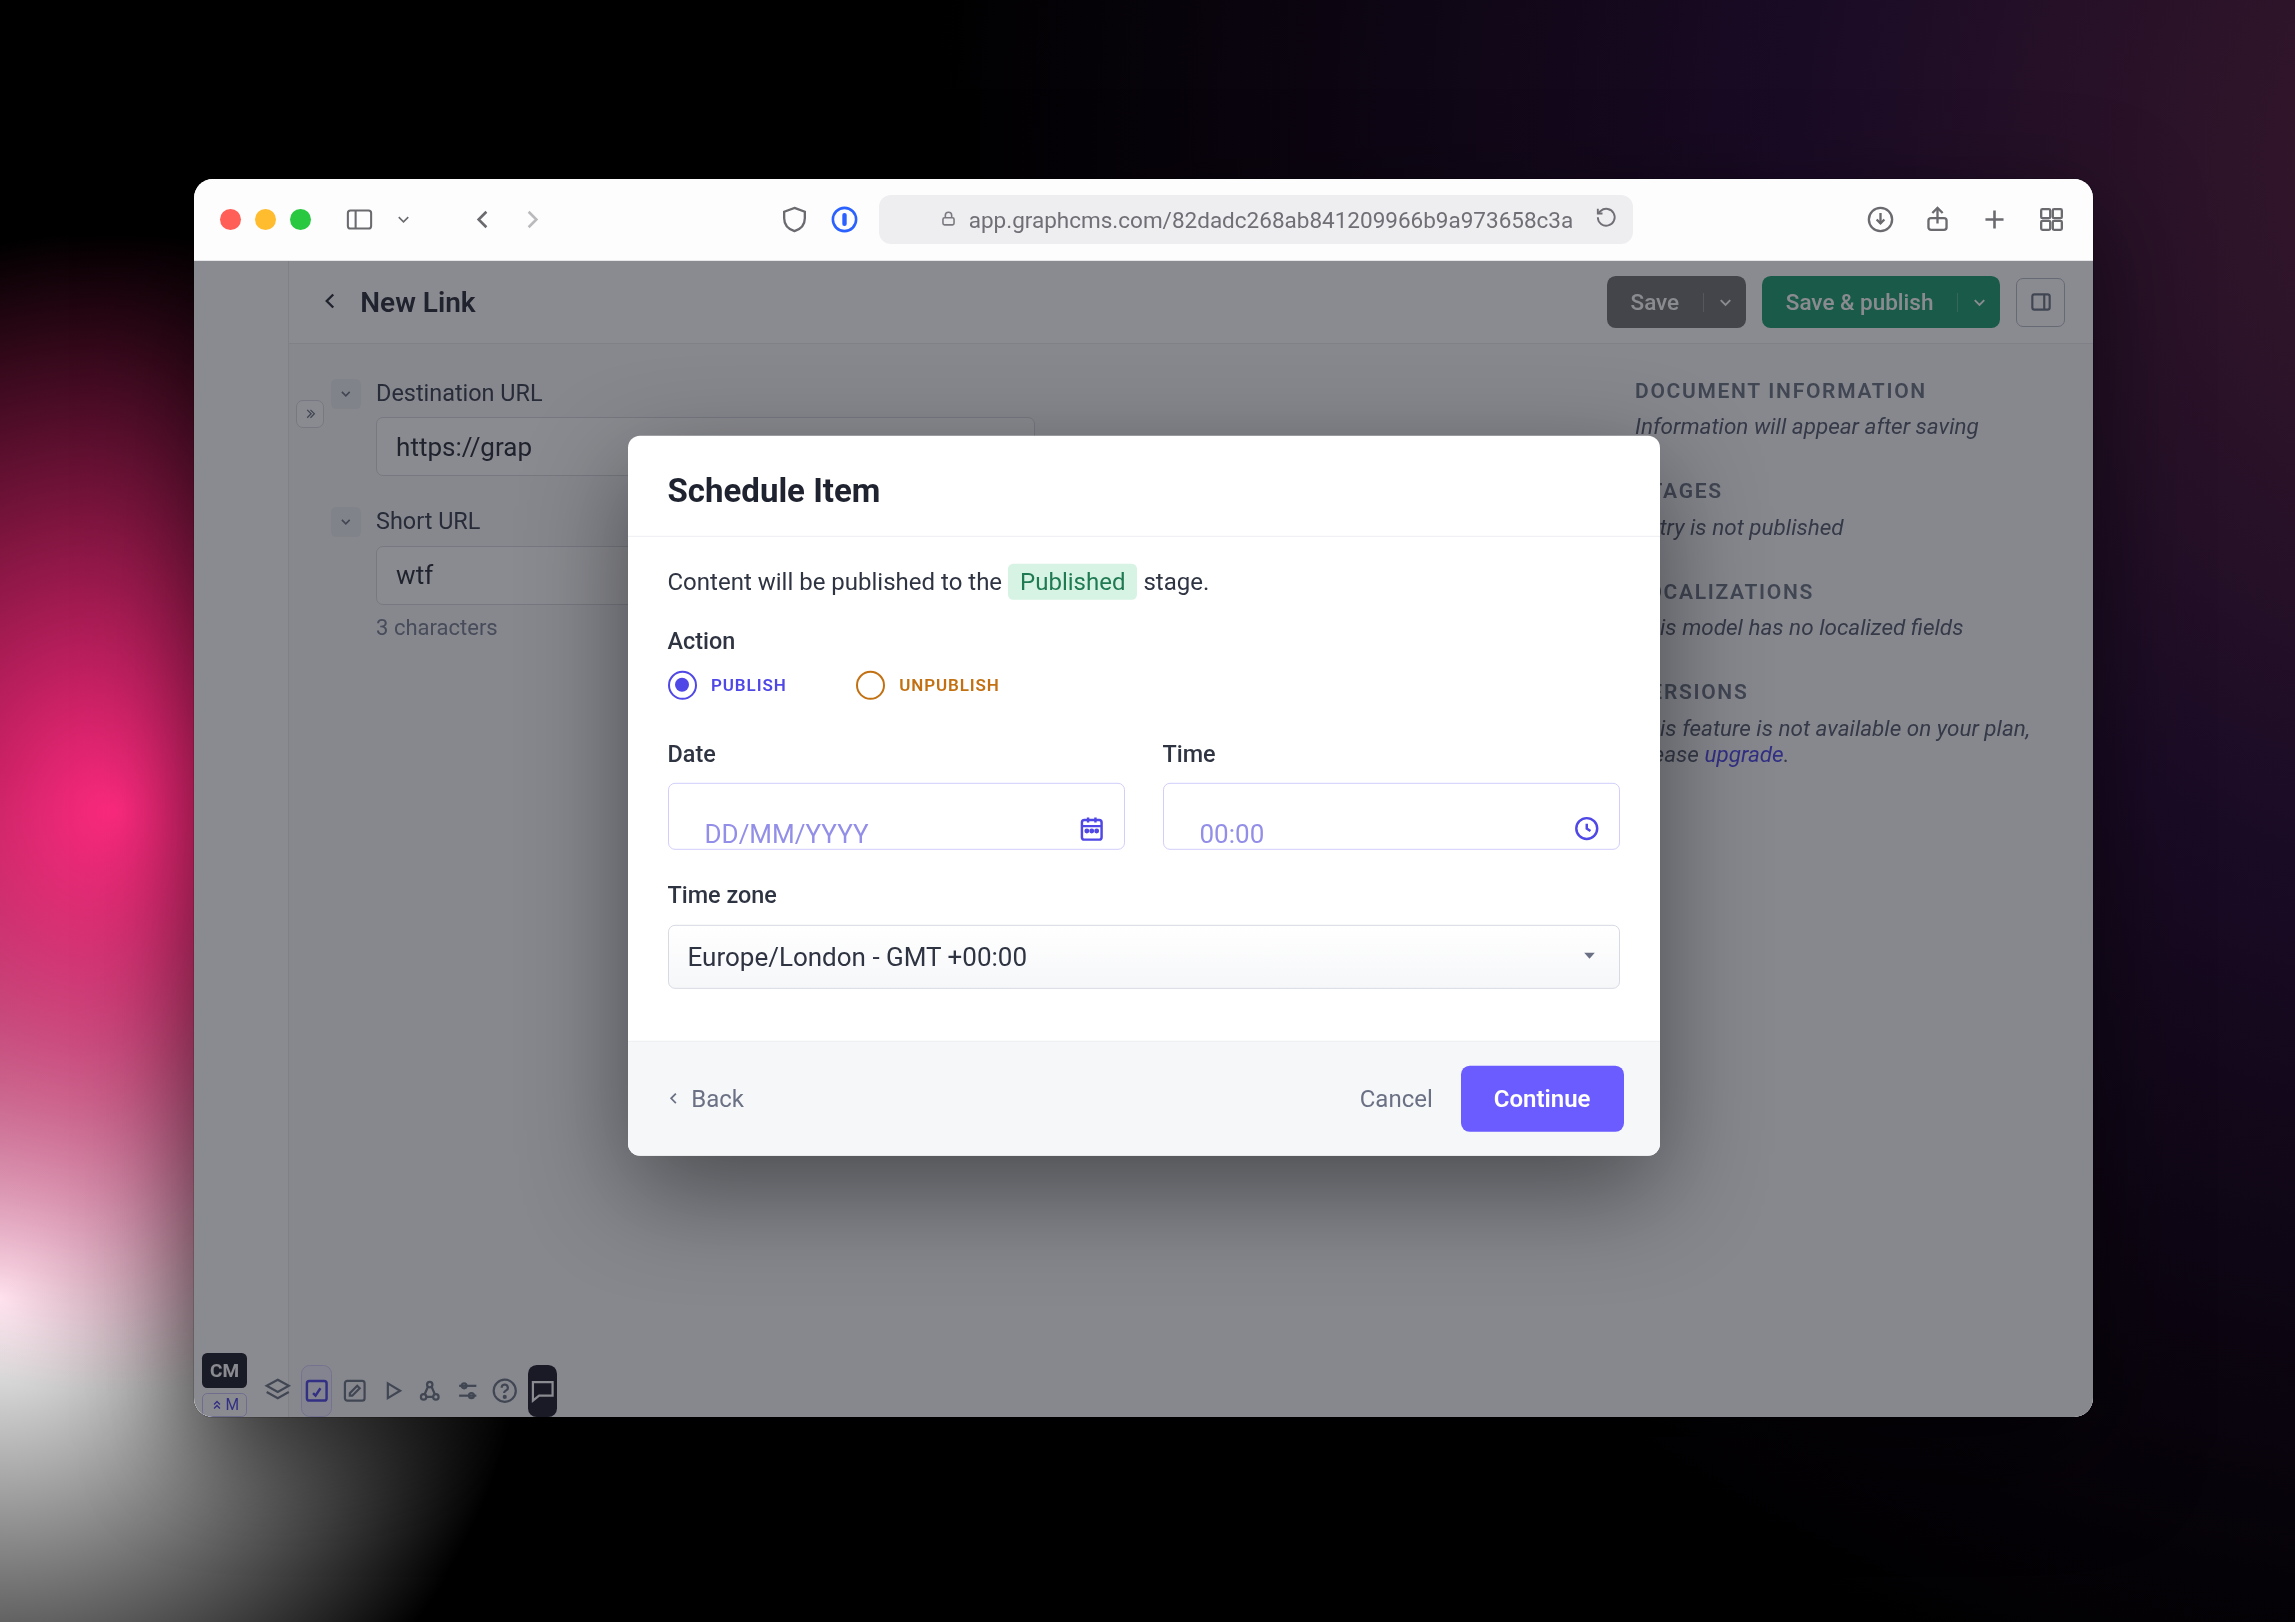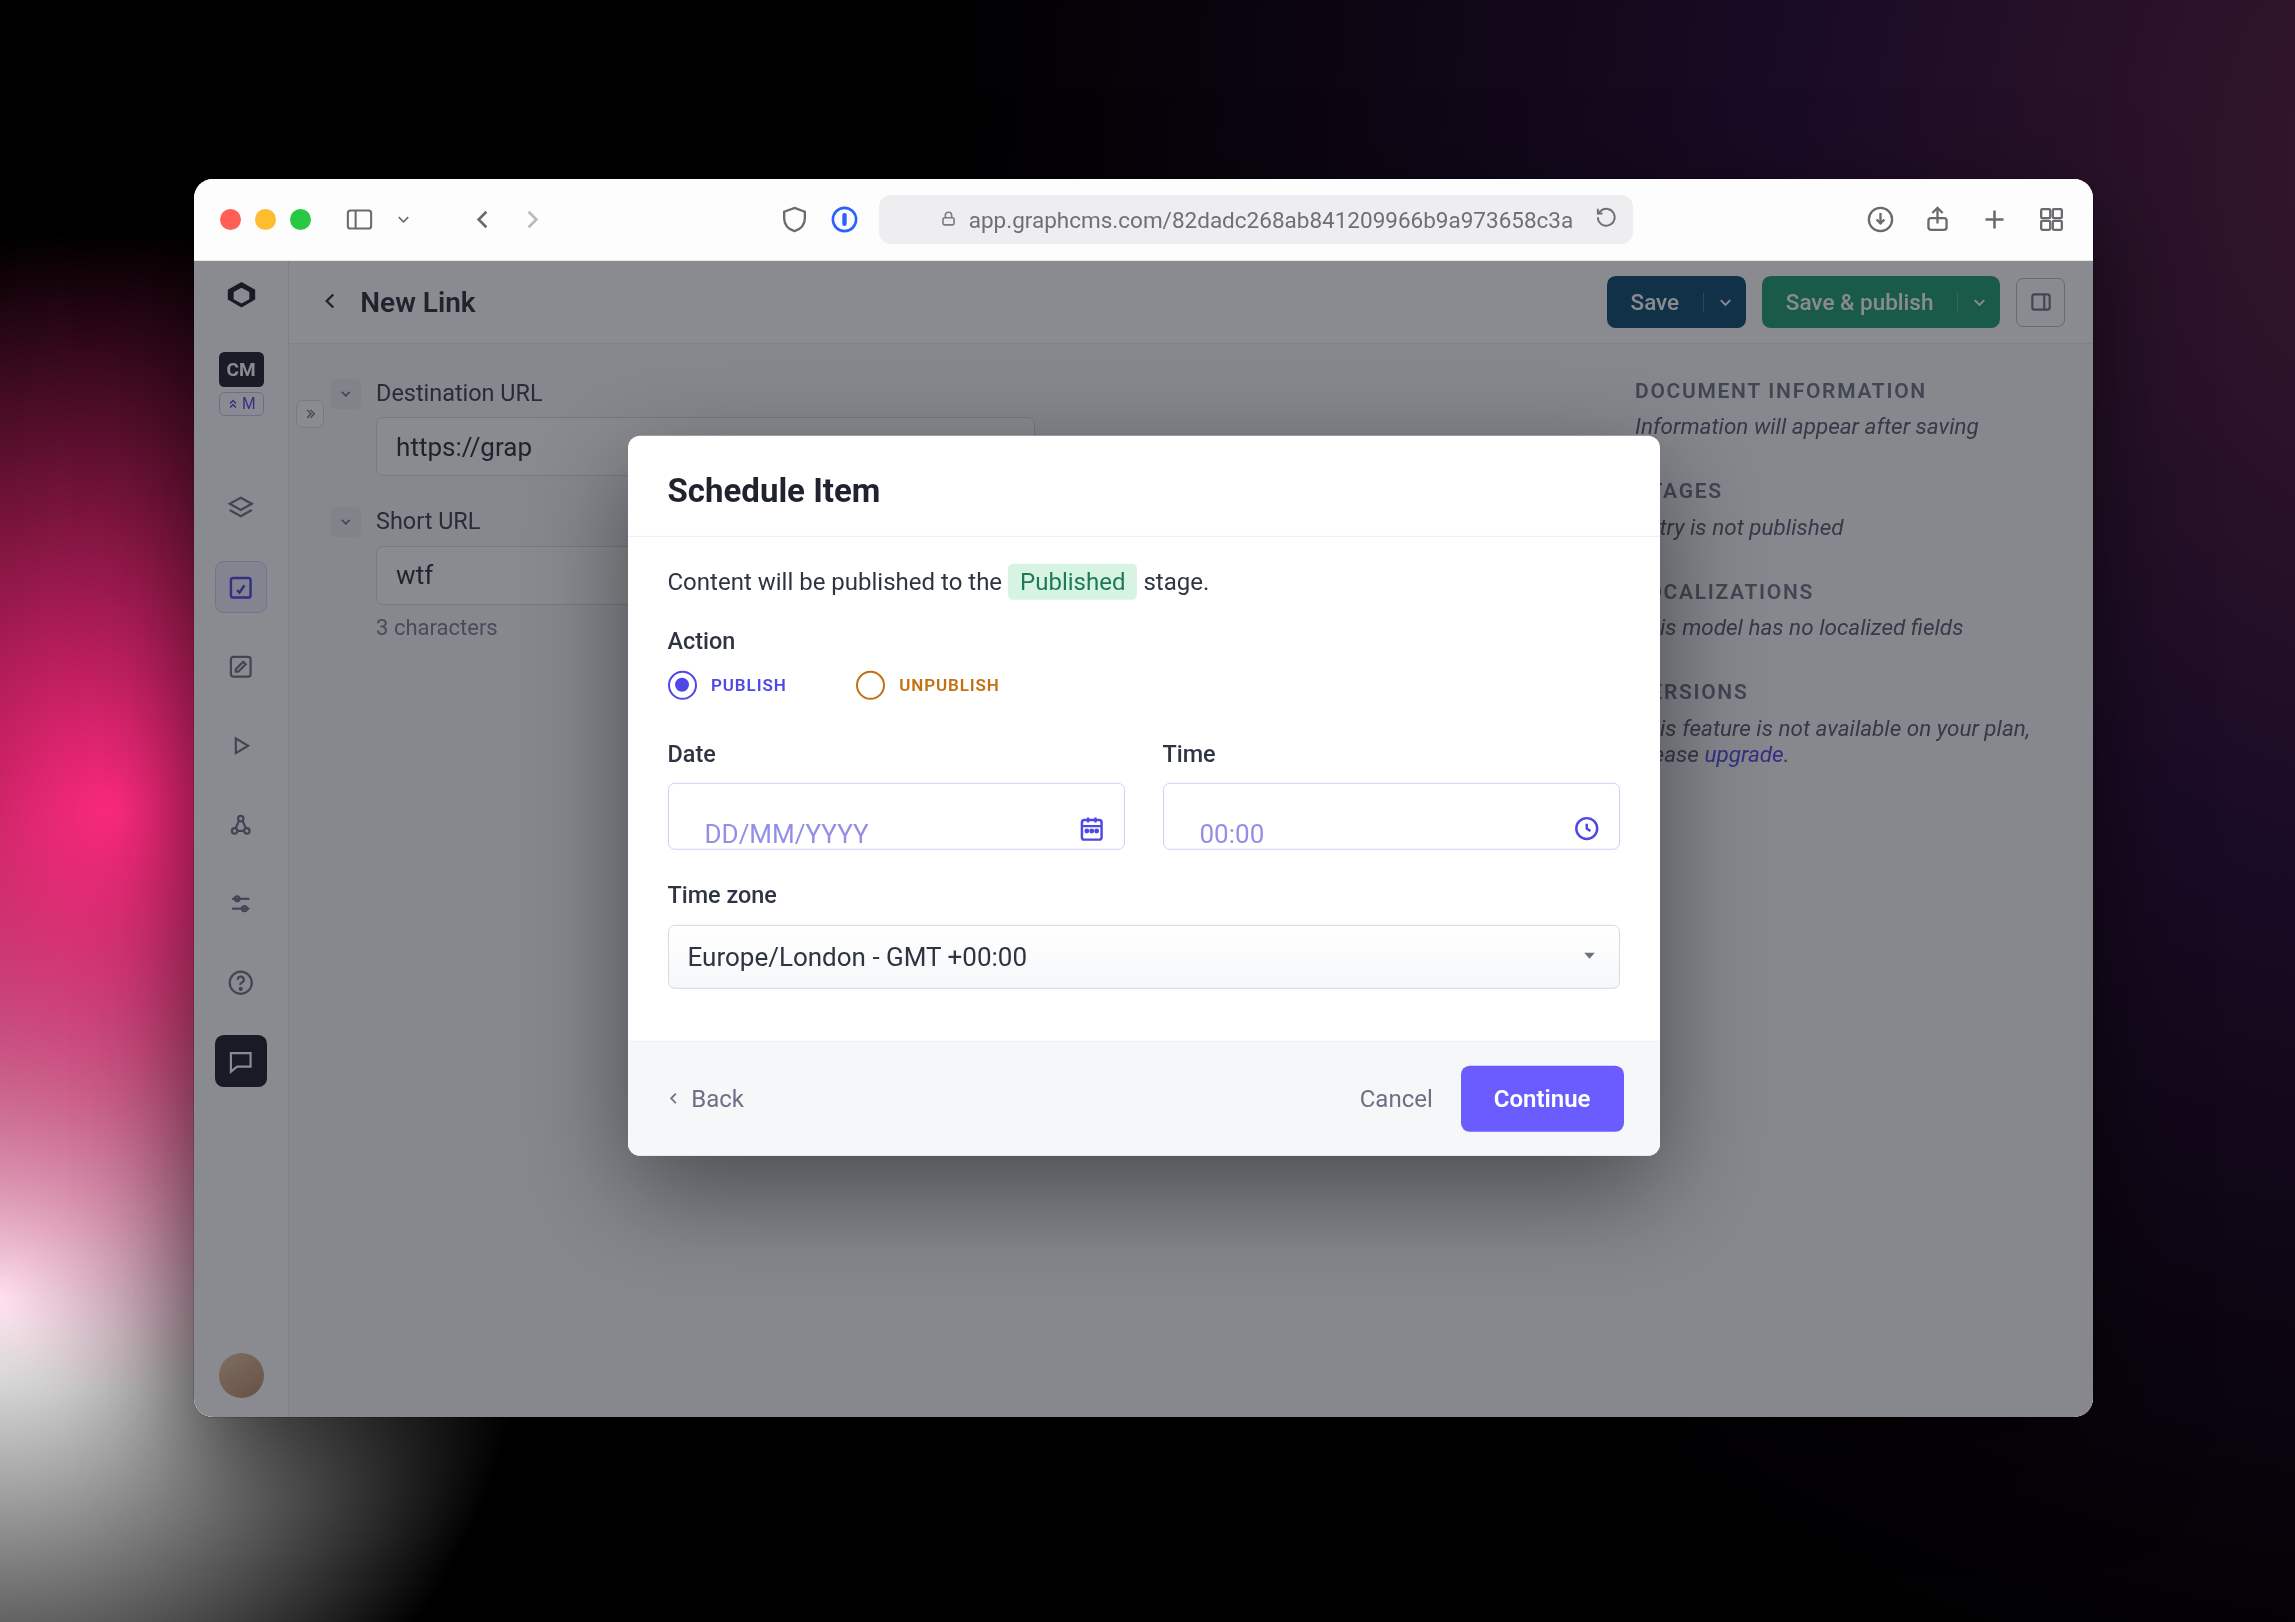--- a/index.html
+++ b/index.html
@@ -26,41 +26,41 @@
   .tb-ic { width:31px; height:31px; display:flex; align-items:center; justify-content:center; color:#6a6a6f; }
   .tb-ic svg{width:100%;height:100%;}
   .spacer-flex{flex:1;}
   .urlbar{ width:754px; height:49px; background:#eeeef0; border-radius:12px; display:flex; align-items:center; justify-content:center; gap:10.4px; color:#6f6f75; font-size:22.5px; position:relative;}
   .urlbar .lock{color:#7a7a80;}
   .urlbar .reload{position:absolute;right:15.6px;}
   .tb-right{display:flex; gap:26px; margin-left:auto; }
 
   
   .app { position:absolute; inset:82px 0 0 0; background:#f7f8fa; }
-  .leftrail { position:absolute; left:0; top:0; bottom:0; width:95px; background:#fff; border-right:0.9px solid #e8e9ee; display:flex; flex-direction:column; align-items:center; padding-top:17.3px; gap:27px; }
+  .leftrail { position:absolute; left:0; top:0; bottom:0; width:95px; background:#fff; border-right:0.9px solid #e8e9ee; display:flex; flex-direction:row; align-items:flex-end; padding-top:17.3px; gap:8px; }
   .logo { width:47px;height:47px;color:#1c1d2b; }
   .lr-sep{height:12px;}
   .lr-item{ width:52px; height:52px; border-radius:8.7px; display:flex; align-items:center; justify-content:center; color:#6d7485; }
   .lr-item.active{ color:#4f47e6; background:#f2f1ff; border:0.9px solid #d2cffc; }
   .lr-item.dark{ background:#1c1d2b; color:#fff; }
   .lr-item svg{width:29.5px;height:29.5px;}
   .cm-badge { width:45px;height:35px;background:#1d1e2b;color:#fff;border-radius:5.2px;font-size:19px;font-weight:700;display:flex;align-items:center;justify-content:center;}
   .cm-sub { width:45px;height:24px;border:0.9px solid #c7c3fb;border-radius:5.2px;color:#4f47e6;font-size:15.6px;display:flex;align-items:center;justify-content:center;gap:1.7px;}
   .avatar{ width:45px;height:45px;border-radius:50%;background:linear-gradient(145deg,#e7c6a6,#b98968); margin-top:auto; margin-bottom:19px; }
 
   
   .pagehead { position:absolute; left:95px; right:0; top:0; height:83px; background:#fff; border-bottom:0.9px solid #e8e9ee; display:flex; align-items:center; padding:0 28px; gap:17.3px; }
   .pagehead .back svg{width:26px;height:26px;color:#2b2f3b;}
   .pagehead h1{ font-size:28px; font-weight:600; color:#2b2f3b;}
   .pagehead .right{margin-left:auto;display:flex;gap:15.6px;align-items:center;}
   .btn { height:52px; border-radius:8.7px; display:flex; align-items:center; font-size:22.5px; font-weight:500; color:#fff; }
   .btn-split{ display:flex; overflow:hidden; border-radius:8.7px; }
   .btn-main{ padding:0 24px; display:flex; align-items:center; }
   .btn-caret{ width:43px; display:flex; align-items:center; justify-content:center; border-left:0.9px solid rgba(255,255,255,.25);}
-  .btn-save{ background:#0c4a6e; }
+  .btn-save{ background:#737373; }
   .btn-pub{ background:#1f9d6e; }
   .sq-outline{ width:49px;height:49px;border:1.7px solid #b7bcc9;border-radius:7px;display:flex;align-items:center;justify-content:center;color:#6d7485;}
 
   
   .formarea { position:absolute; left:95px; right:0; top:83px; bottom:0; padding:35px 42px; display:flex; gap:42px; }
   .formcol{ flex:1;}
   .sidecol{ width:416px;}
   .field-label{ color:#3b4050; font-size:23.4px; margin-bottom:10.4px;}
   .input{ height:59px; background:#fff; border:0.9px solid #d8dbe3; border-radius:7px; padding:0 19px; font-size:26px; color:#2b2f3b; display:flex; align-items:center; width:659px;}
   .helptext{color:#7a8193;font-size:22px;margin-top:10.4px;}

